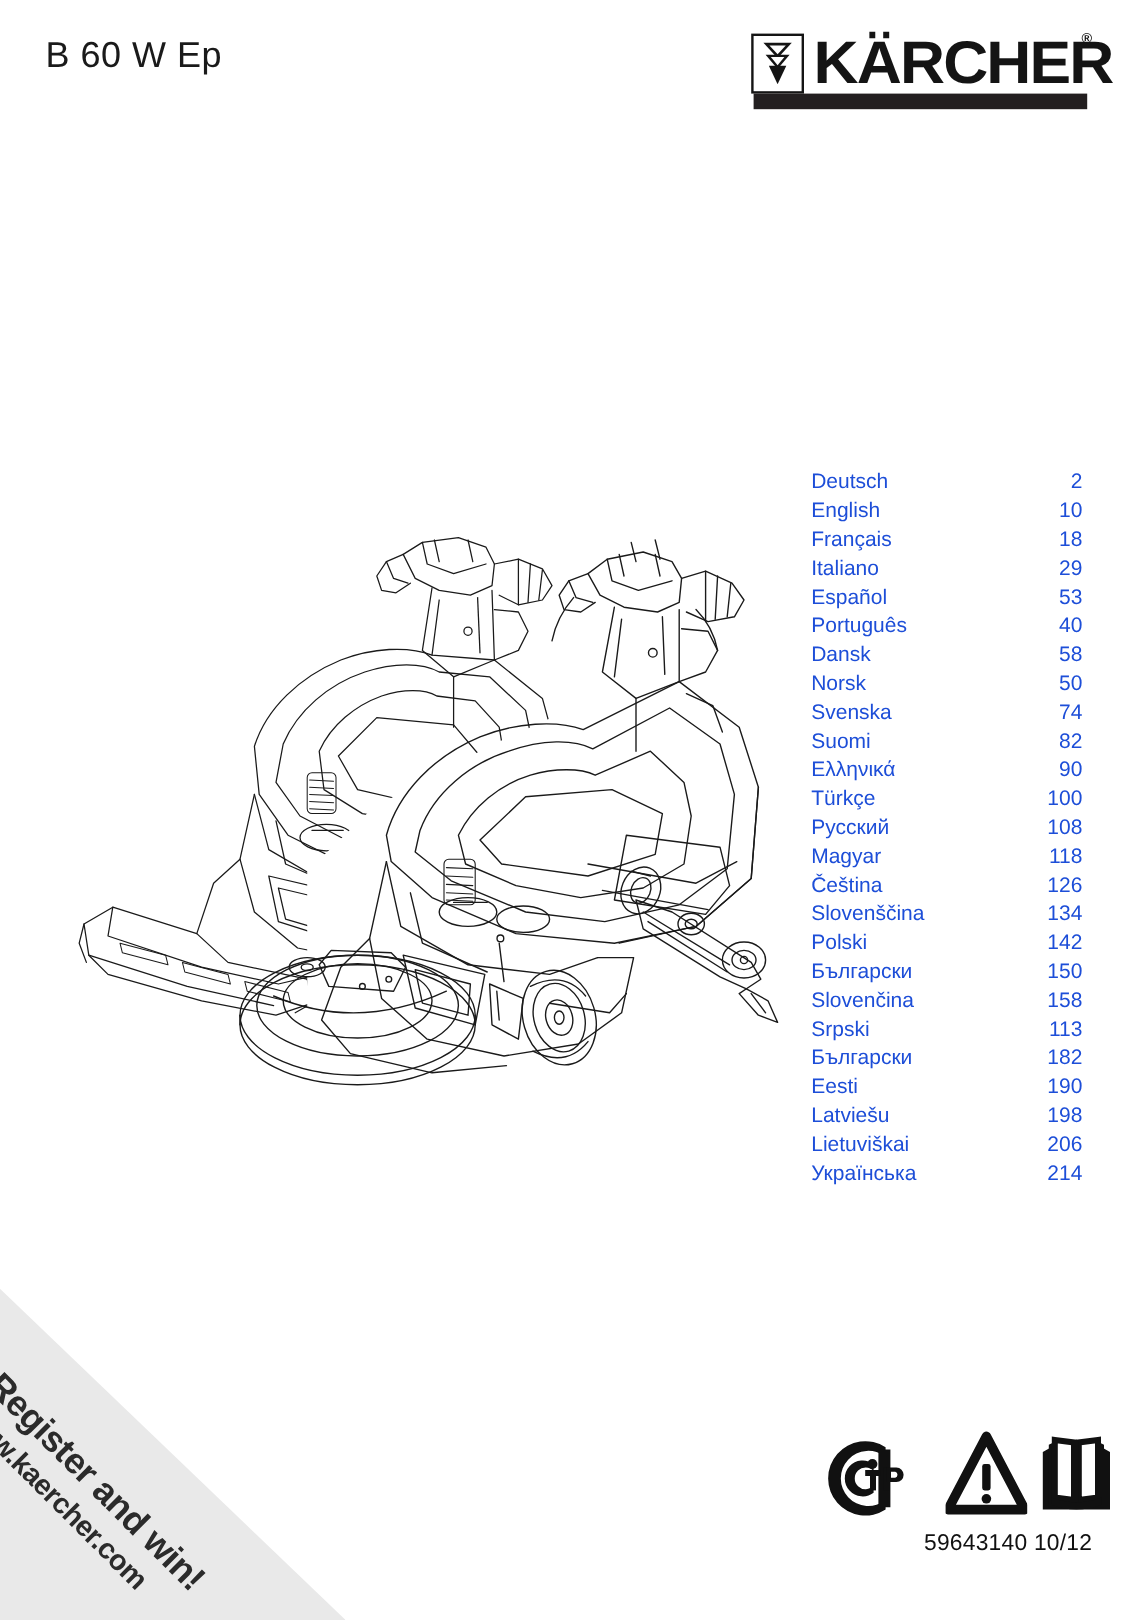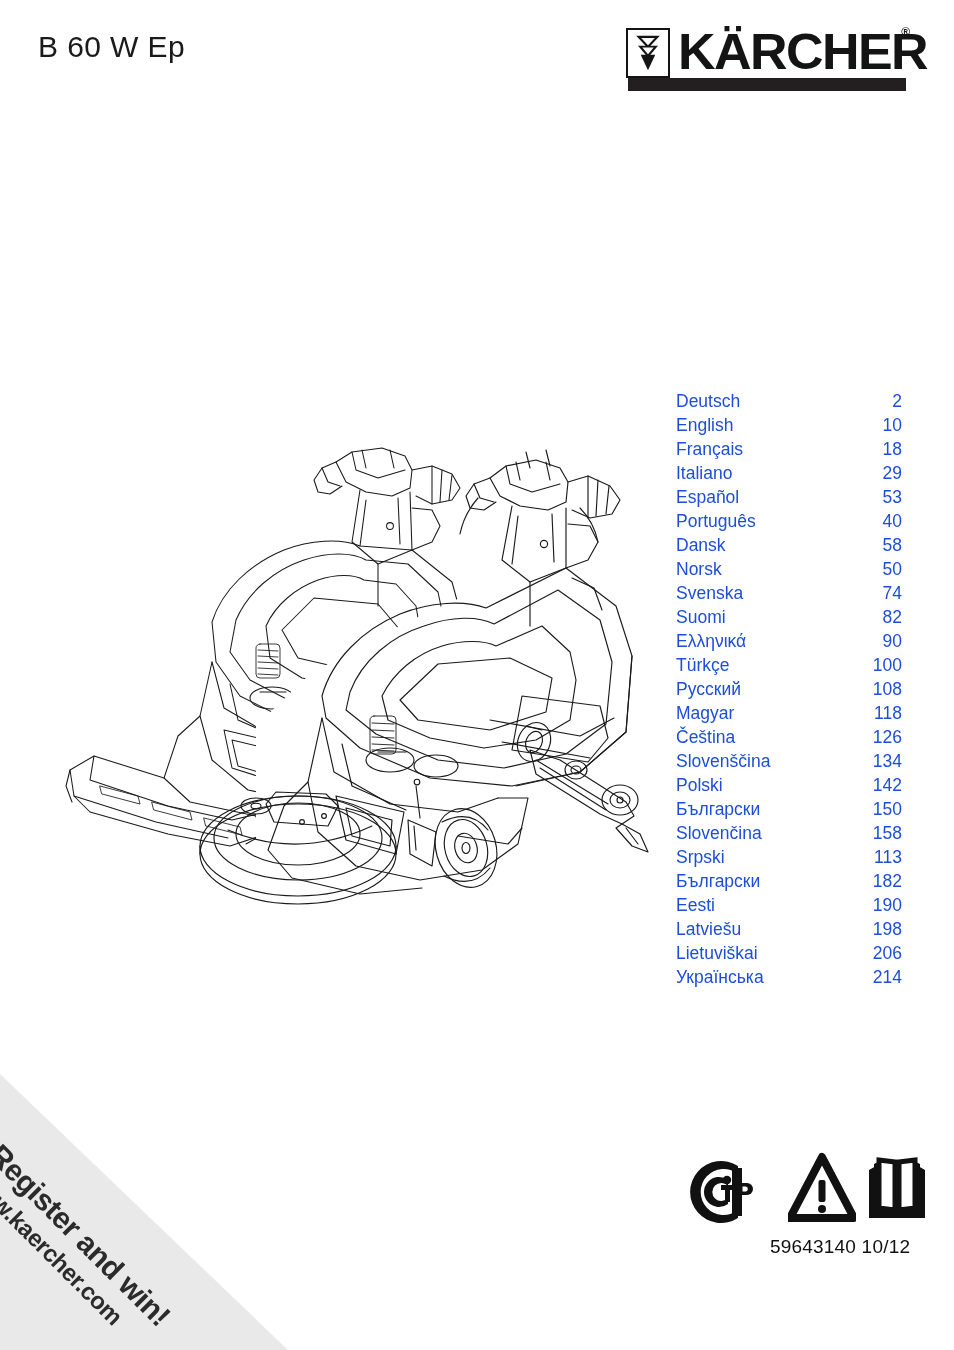--- a/index.html
+++ b/index.html
@@ -73,21 +73,21 @@
     font-size:30px;font-weight:700;color:#2b2b2b;letter-spacing:-.5px;
     white-space:nowrap;line-height:34px;
   }
   #register-url{
     font-size:24px;font-weight:700;color:#2b2b2b;letter-spacing:-.5px;
     white-space:nowrap;line-height:28px;margin-top:2px;
   }
 
   
   #footer-symbols{
-    position:absolute;left:676px;top:1152px;width:250px;height:118px;
+    position:absolute;left:676px;top:1192px;width:250px;height:118px;
   }
   .sym{position:absolute;top:0;}
   #gost-icon{left:0;width:82px;height:80px;}
   #warning-icon{left:112px;width:68px;height:72px;}
   #read-manual-icon{left:190px;width:62px;height:72px;}
   .sym svg{display:block;width:100%;height:100%;}
   #document-number{
     position:absolute;left:94px;top:84px;
     font-size:19px;color:#111111;white-space:nowrap;letter-spacing:.2px;
   }

